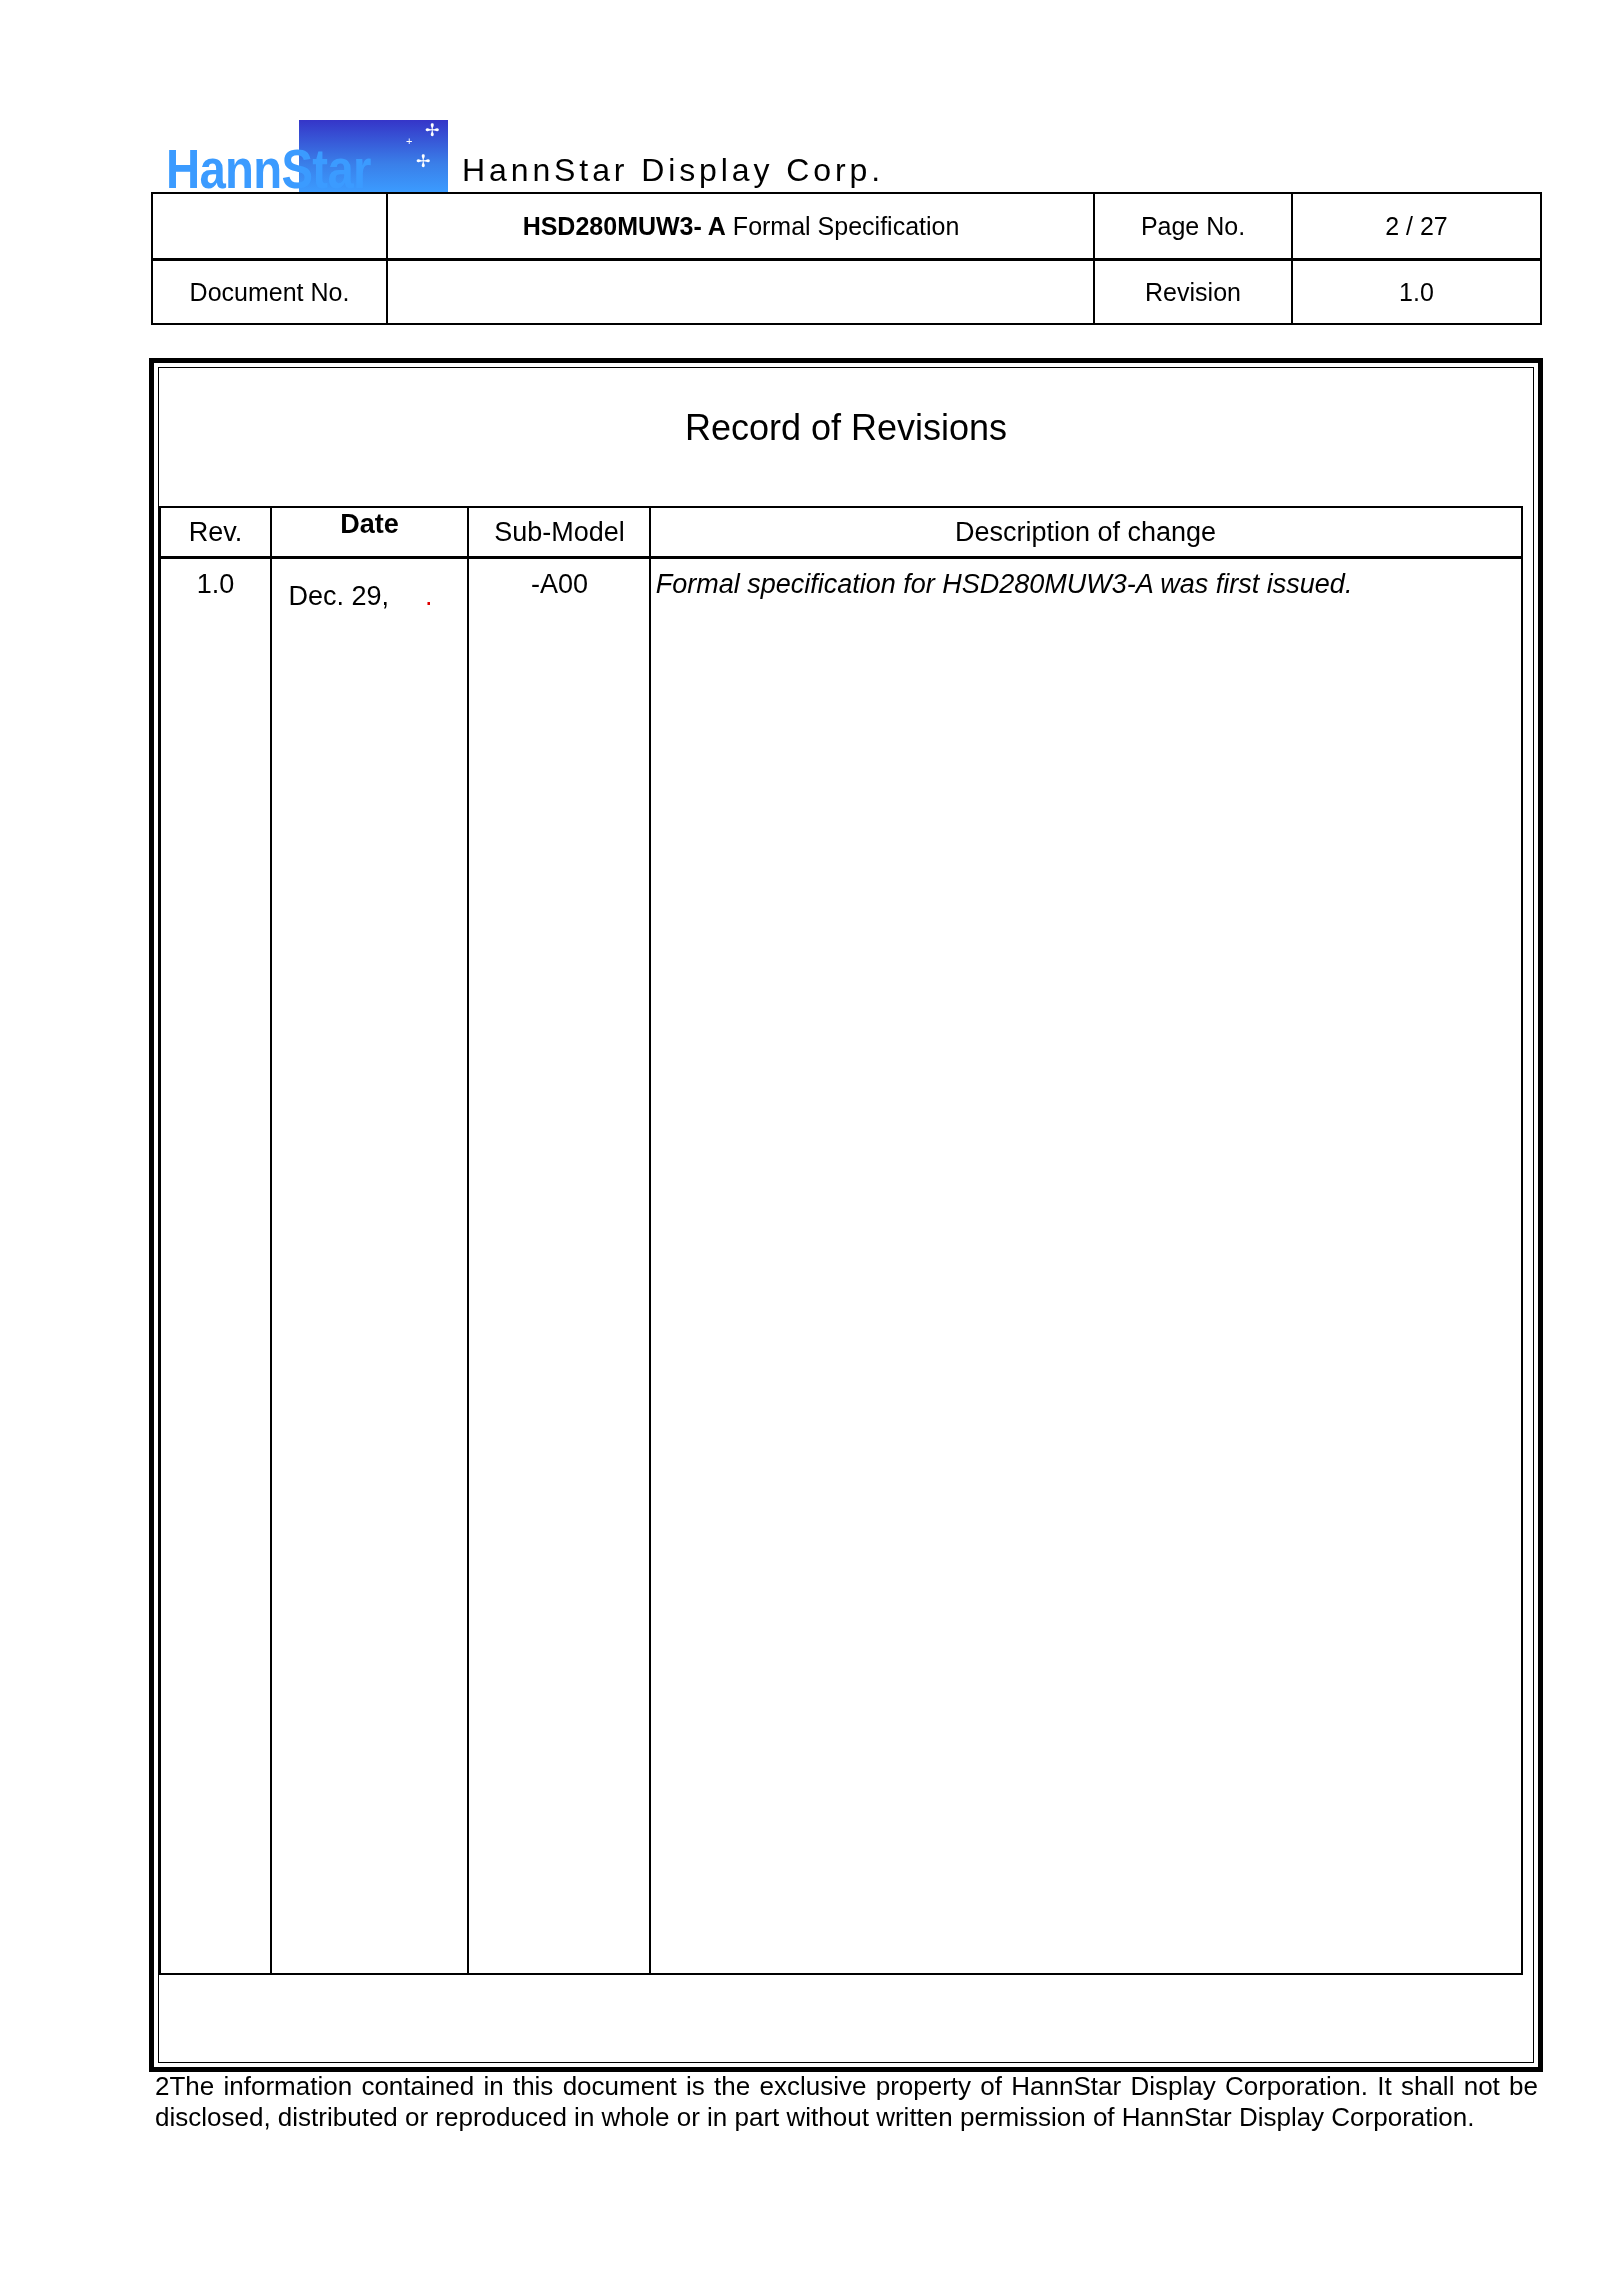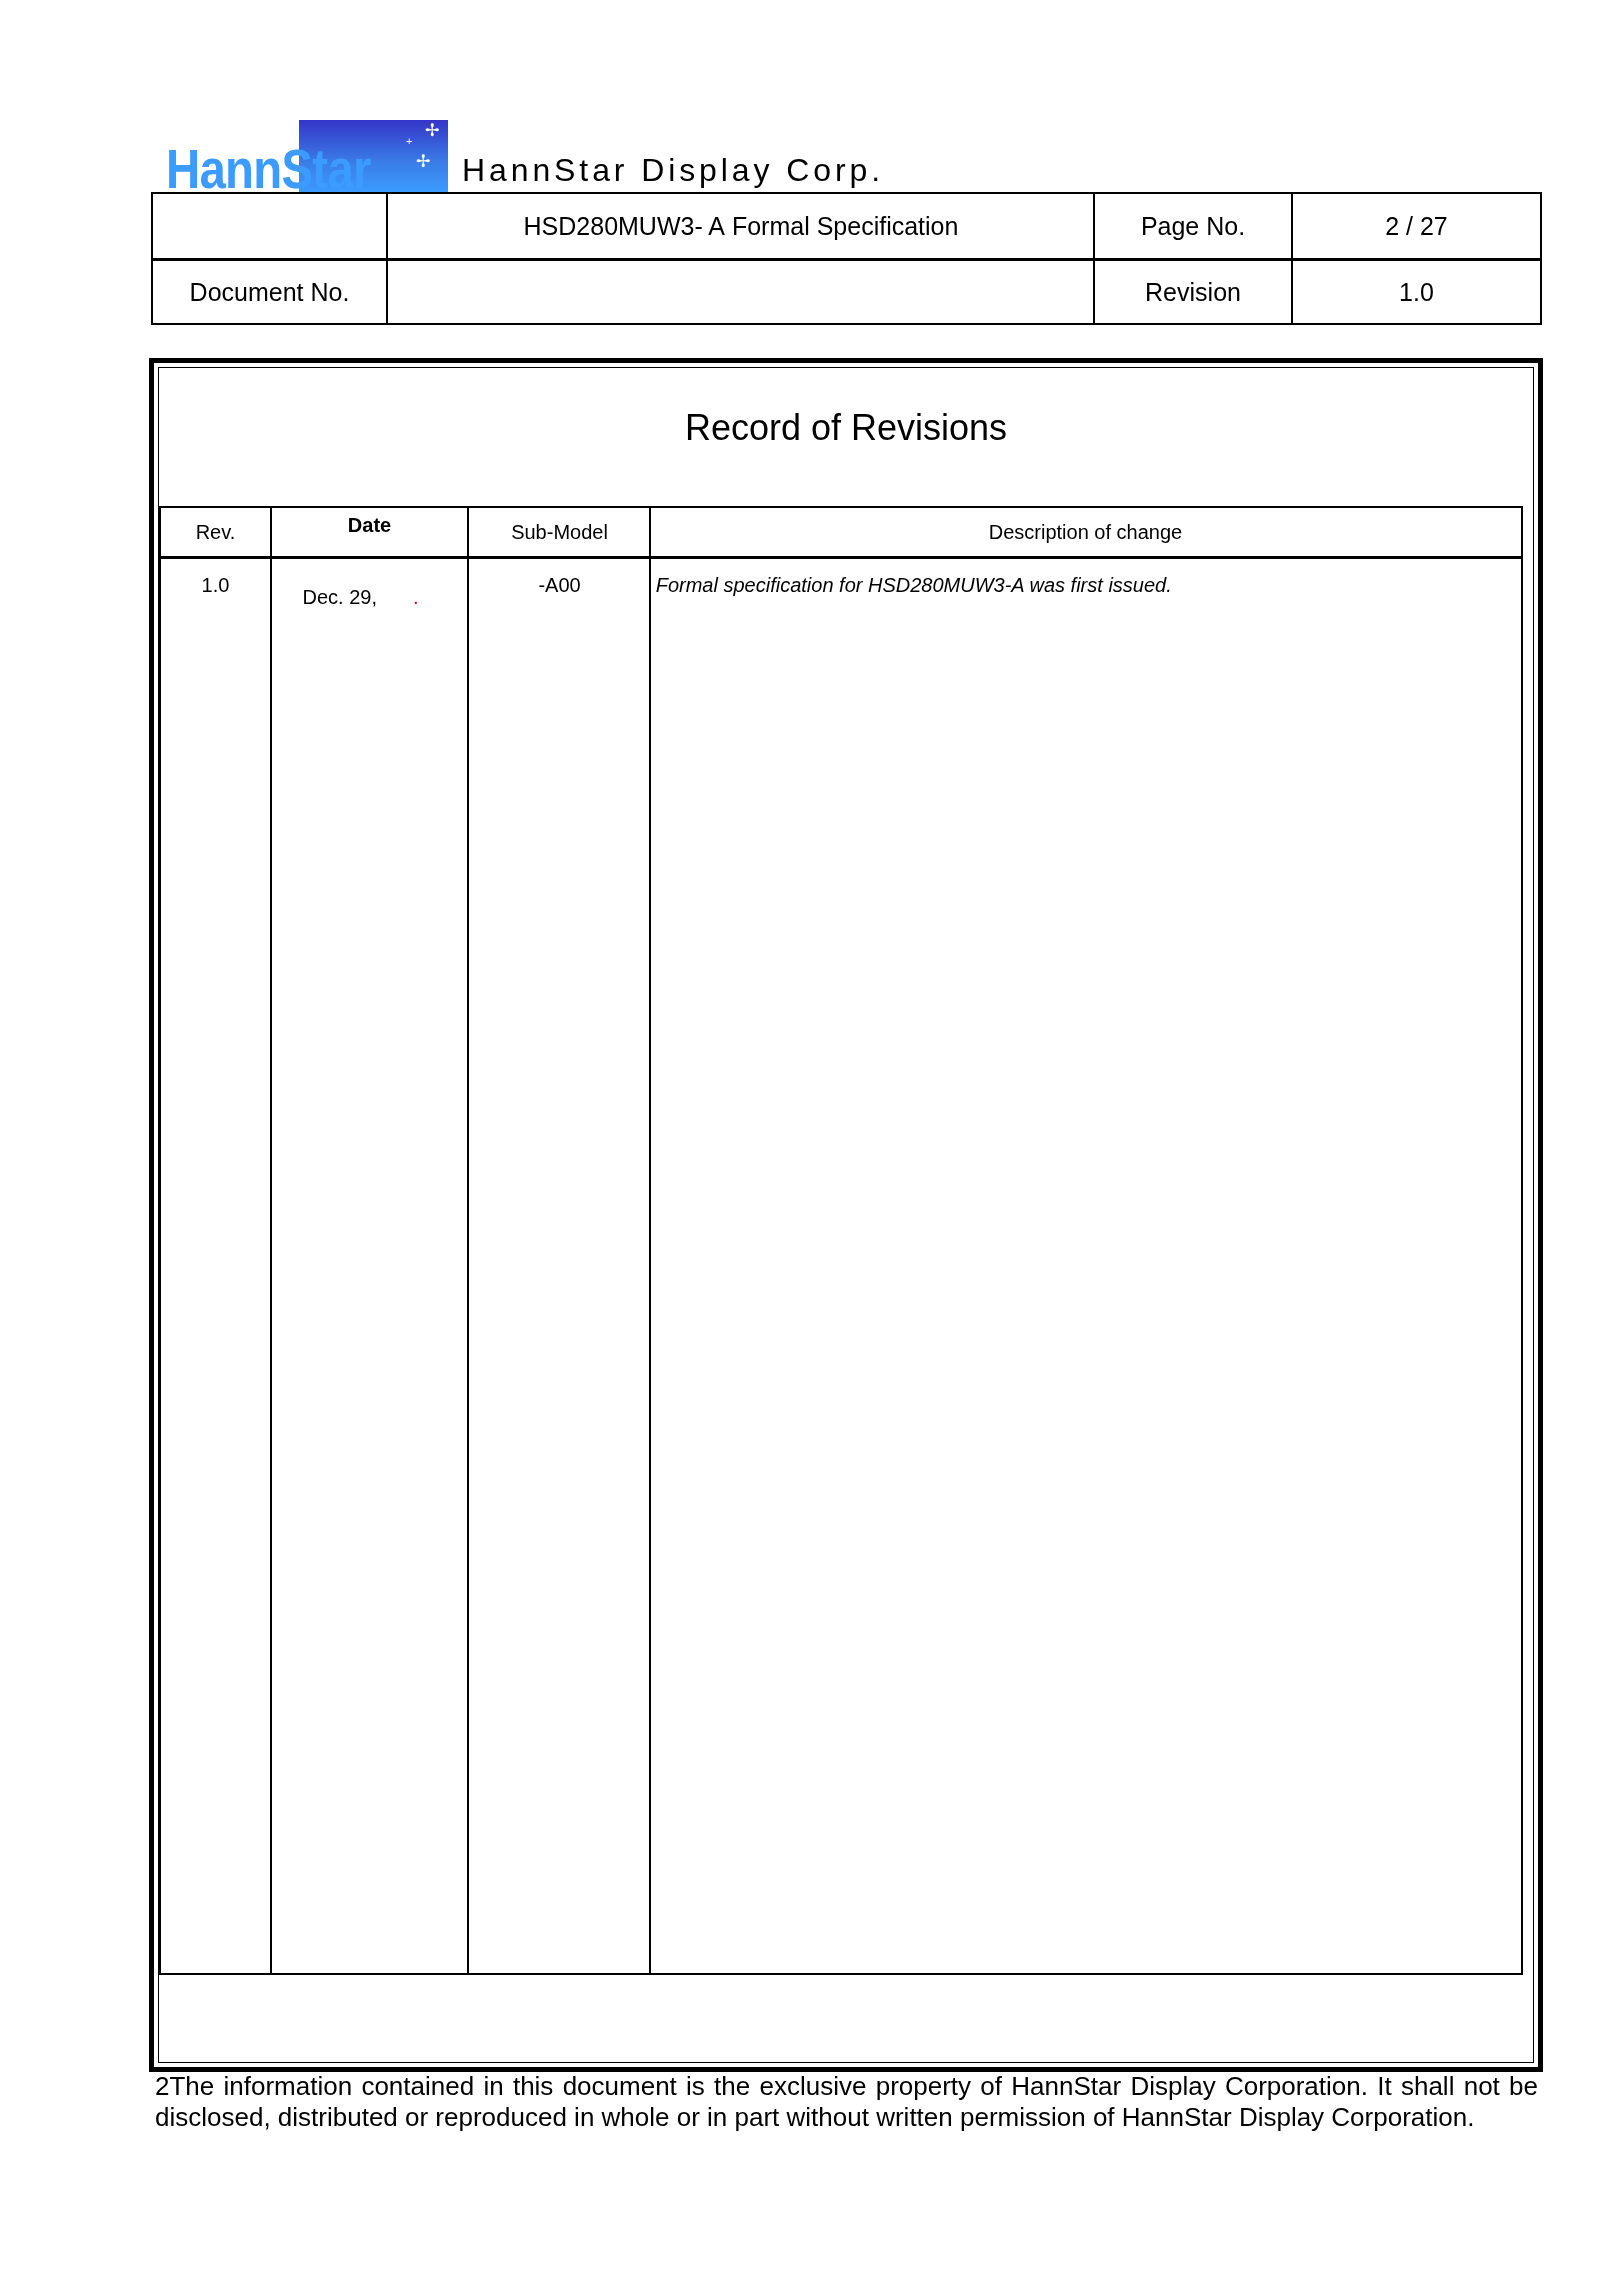--- a/index.html
+++ b/index.html
@@ -28,21 +28,21 @@
   #hdr {
     left: 151px; top: 192px; width: 1391px; height: 133px;
     border: 2.4px solid #000; box-sizing: border-box;
   }
   #hdr .cell {
     position: absolute; display: flex; align-items: center; justify-content: center;
     font-size: 25px; box-sizing: border-box;
   }
   #hdr .vline { position: absolute; top: 0; bottom: 0; width: 1.6px; background: #000; }
   #hdr .hline { position: absolute; left: 0; right: 0; height: 3.1px; background: #000; }
-  .bold { font-weight: normal; }
+  .bold { font-weight: bold; }
 
   
   #box {
     left: 149px; top: 358px; width: 1394px; height: 1714px;
     border: 5.5px solid #000; box-sizing: border-box;
   }
   #box-inner {
     position: absolute; left: 3.9px; top: 3.9px; right: 3.9px; bottom: 3.9px;
     border: 1.6px solid #000;
   }
@@ -51,21 +51,21 @@
     font-size: 36px; line-height: 1;
   }
   #rev {
     left: 159px; top: 506px; width: 1364px; height: 1469px;
     border: 2.4px solid #000; box-sizing: border-box;
   }
   #rev .vline { position: absolute; top: 0; bottom: 0; width: 2.4px; background: #000; }
   #rev .hline { position: absolute; left: 0; right: 0; height: 3.1px; background: #000; }
   #rev .cell {
     position: absolute; display: flex; align-items: center; justify-content: center;
-    font-size: 20px; white-space: nowrap; box-sizing: border-box; line-height: 1;
+    font-size: 27px; white-space: nowrap; box-sizing: border-box; line-height: 1;
   }
   #rev .cell.left { justify-content: flex-start; padding-left: 4.7px; font-style: italic; }
   .red { color: #e00000; }
 
   
   #footer {
     left: 155px; top: 2071px; width: 1383px; font-size: 26px; line-height: 31px;
     text-align: justify; text-align-last: left;
   }
 </style>

